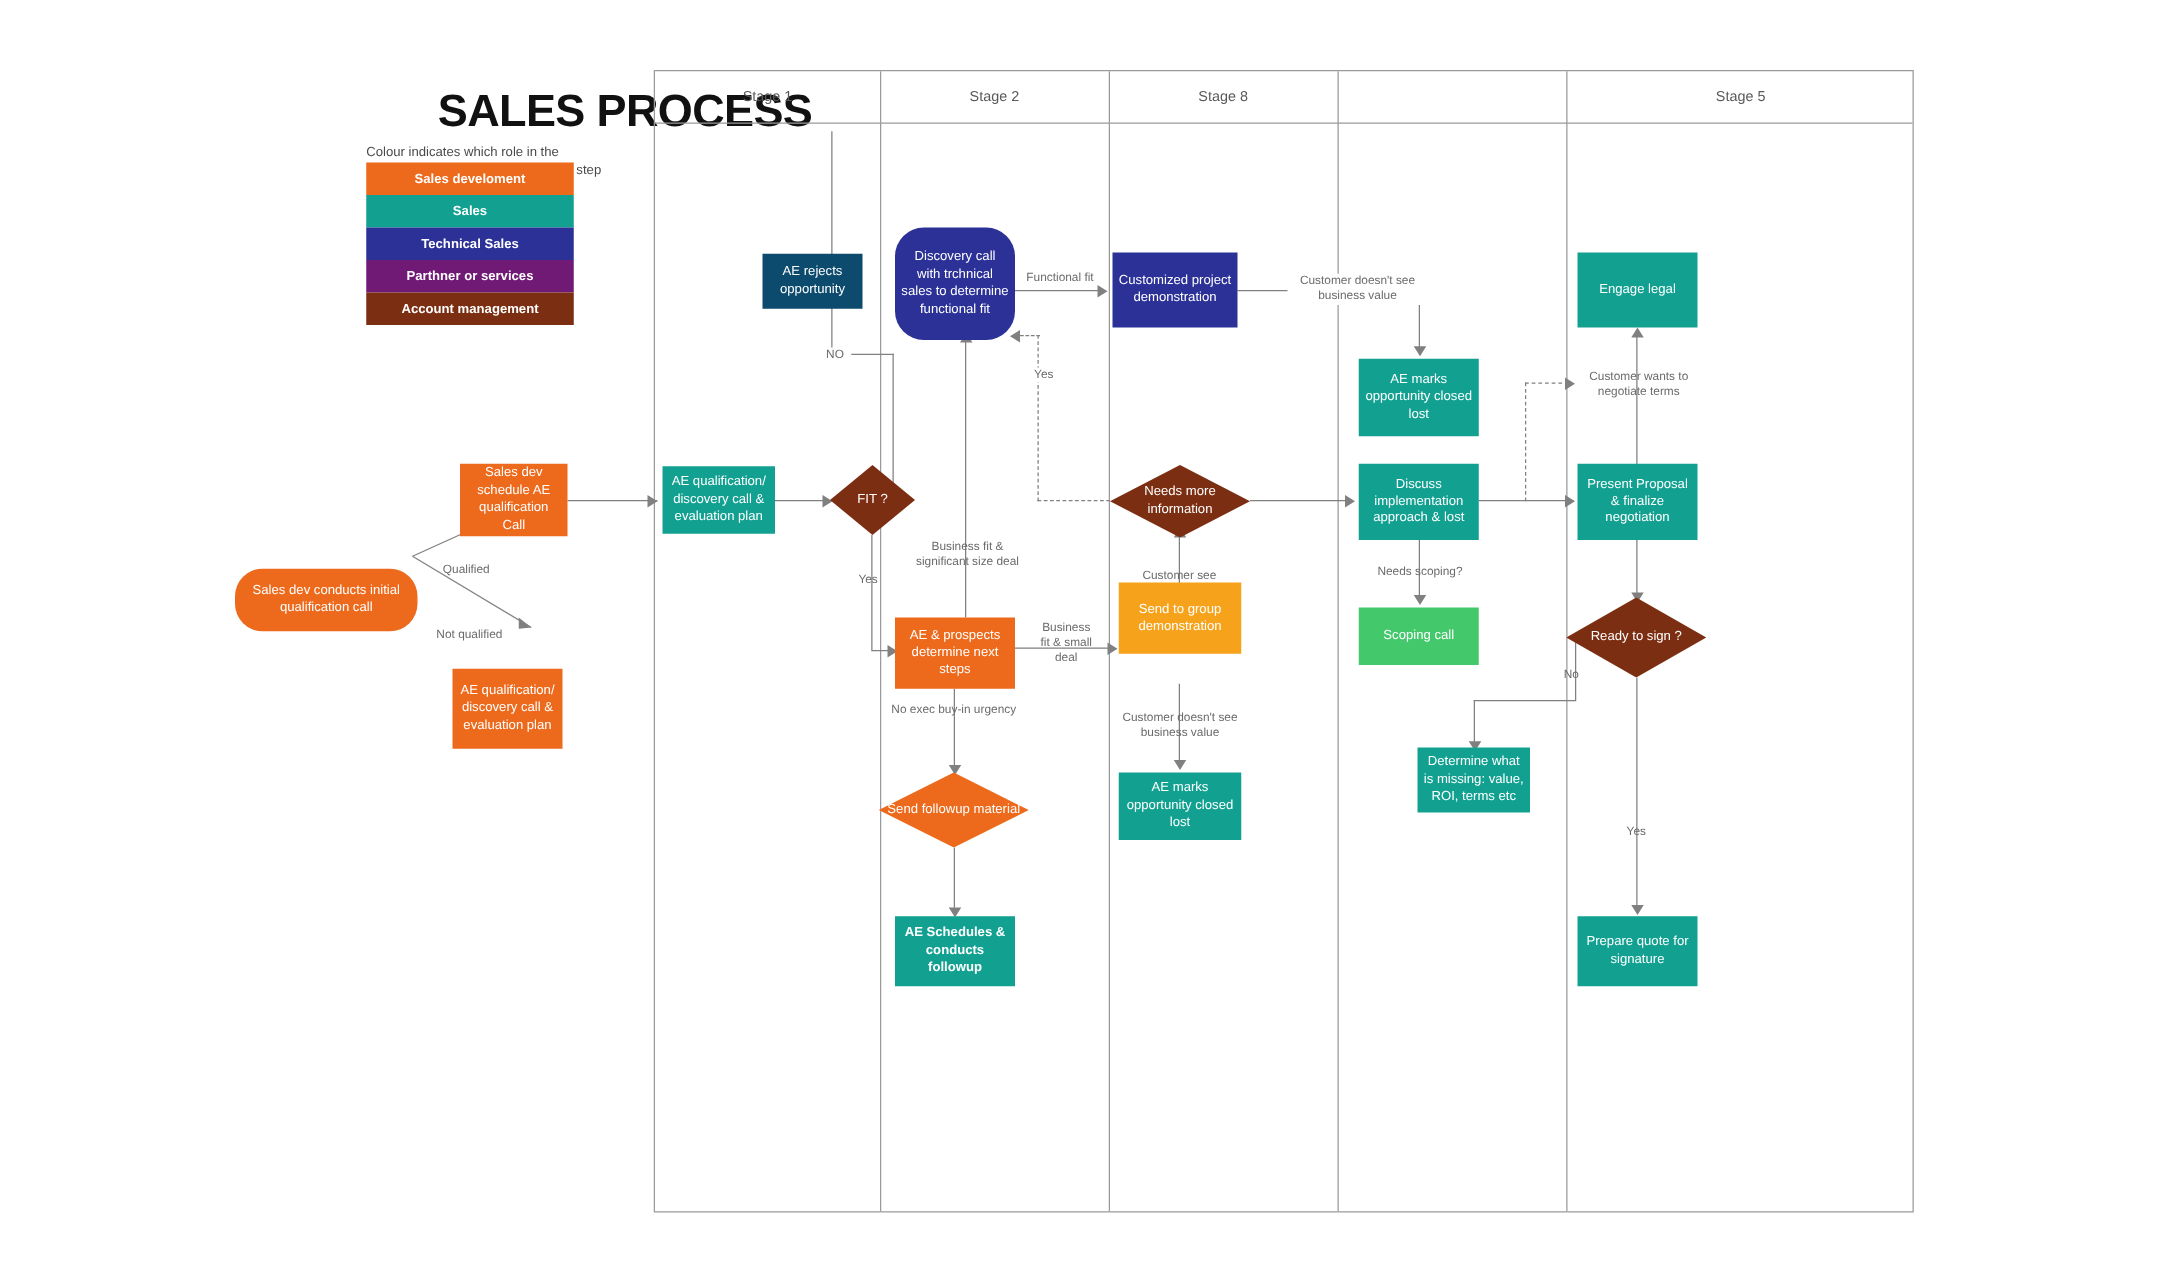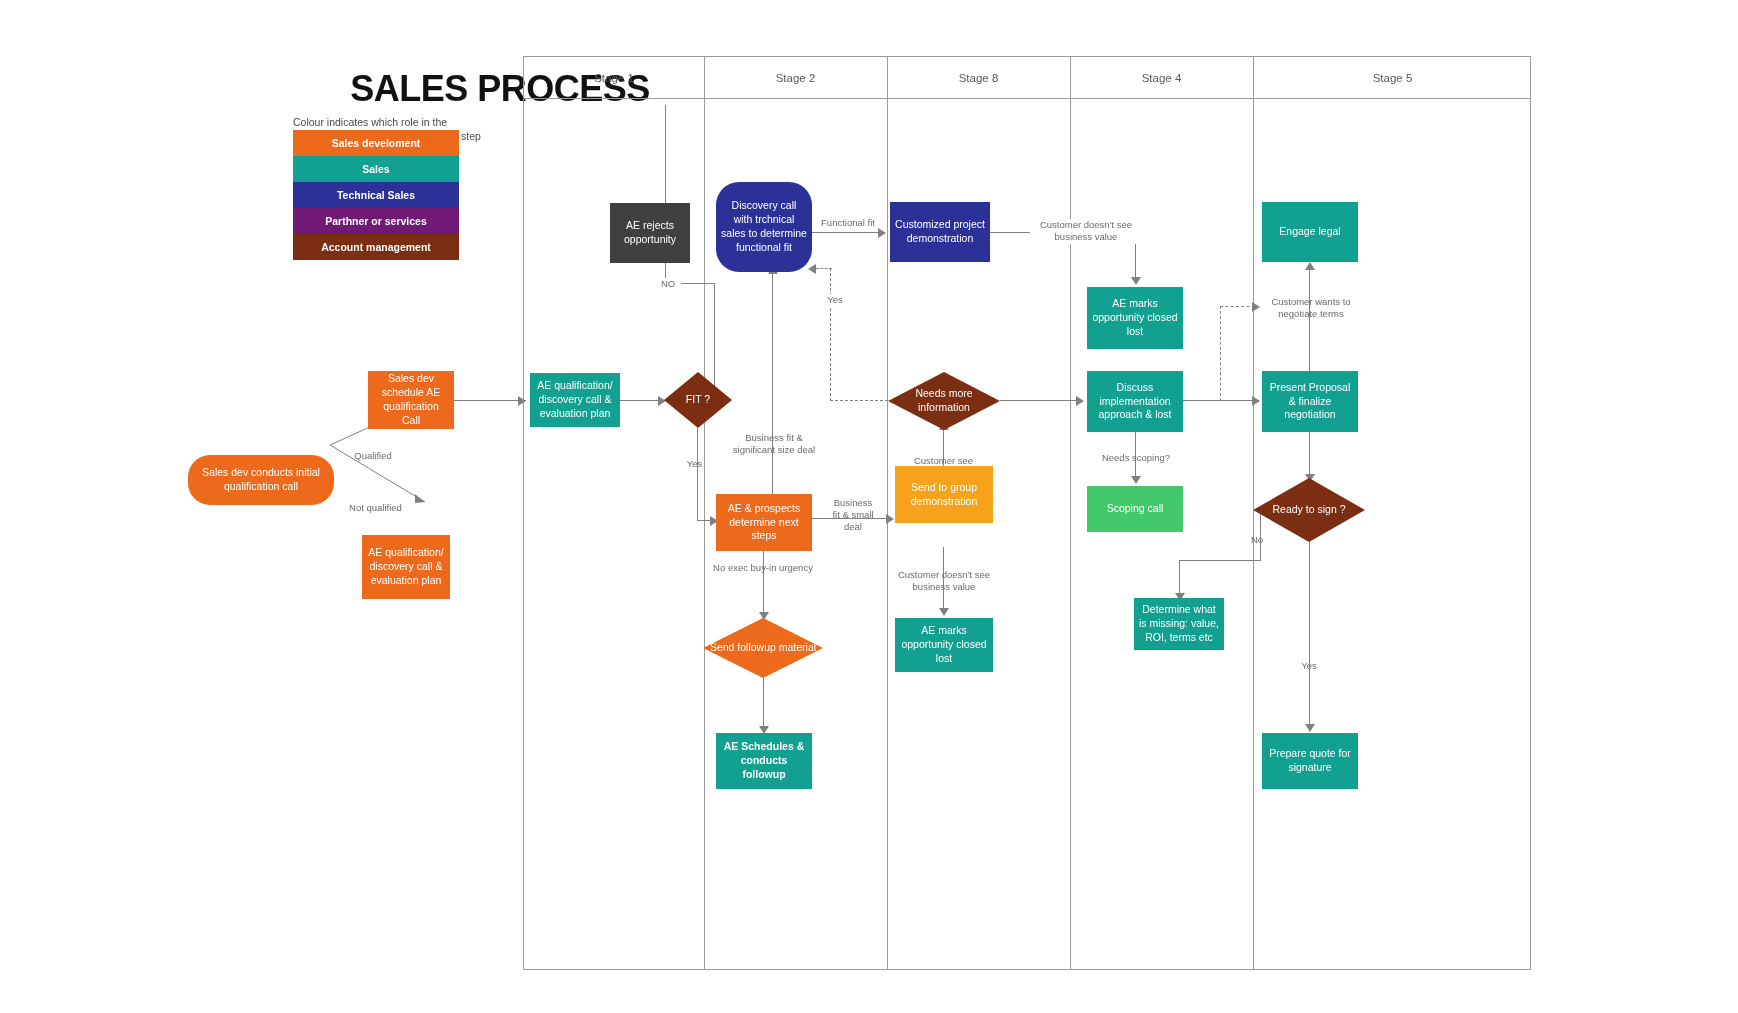--- a/index.html
+++ b/index.html
@@ -84,23 +84,20 @@
 
     <div class="lane-head" style="left:0px;width:180px;">
       <span>Stage 1</span>
       </div>
     <div class="lane-head" style="left:180px;width:183px;">
       <span>Stage 2</span>
       </div>
     <div class="lane-head" style="left:363px;width:183px;">
       <span>Stage 8</span>
       </div>
-    <div class="lane-head" style="left:546px;width:183px;">
-      <span>Stage 4</span>
-      </div>
     <div class="lane-head" style="left:729px;width:279px;">
       <span>Stage 5</span>
       </div>
   </div>
 
   <svg style="position:absolute;left:330px;top:380px;width:130px;height:160px;overflow:visible;">
     <line x1="0" y1="65" x2="95" y2="22" stroke="#808080" stroke-width="1"></line>
     <polygon points="95,22 85,21 89,30" fill="#808080"></polygon>
     <line x1="0" y1="65" x2="95" y2="122" stroke="#808080" stroke-width="1"></line>
     <polygon points="95,122 85,114 85,123" fill="#808080"></polygon>
@@ -205,21 +202,21 @@
   </div>
 
   <div class="node" style="left:362px;top:535px;width:88px;height:64px;background:#ED6A1C;">
     <span>AE qualification/ discovery call &amp; evaluation plan</span>
   </div>
 
   <div class="node" style="left:530px;top:373px;width:90px;height:54px;background:#12A191;">
     <span>AE qualification/ discovery call &amp; evaluation plan</span>
   </div>
 
-  <div class="node" style="left:610px;top:203px;width:80px;height:60px;background:#404040;">
+  <div class="node" style="left:610px;top:203px;width:80px;height:44px;background:#0c4a6e;">
     <span>AE rejects opportunity</span>
   </div>
 
   <div class="node" style="left:716px;top:182px;width:96px;height:90px;background:#2B3196;border-radius:23px;">
     <span>Discovery call with trchnical sales to determine functional fit</span>
   </div>
 
   <div class="diamond" style="left:664px;top:372px;width:68px;height:56px;">
     <svg class="dshape" viewBox="0 0 68 56" preserveAspectRatio="none">
       <polygon points="34,0 68,28 34,56 0,28" fill="#7B2E11"></polygon>

